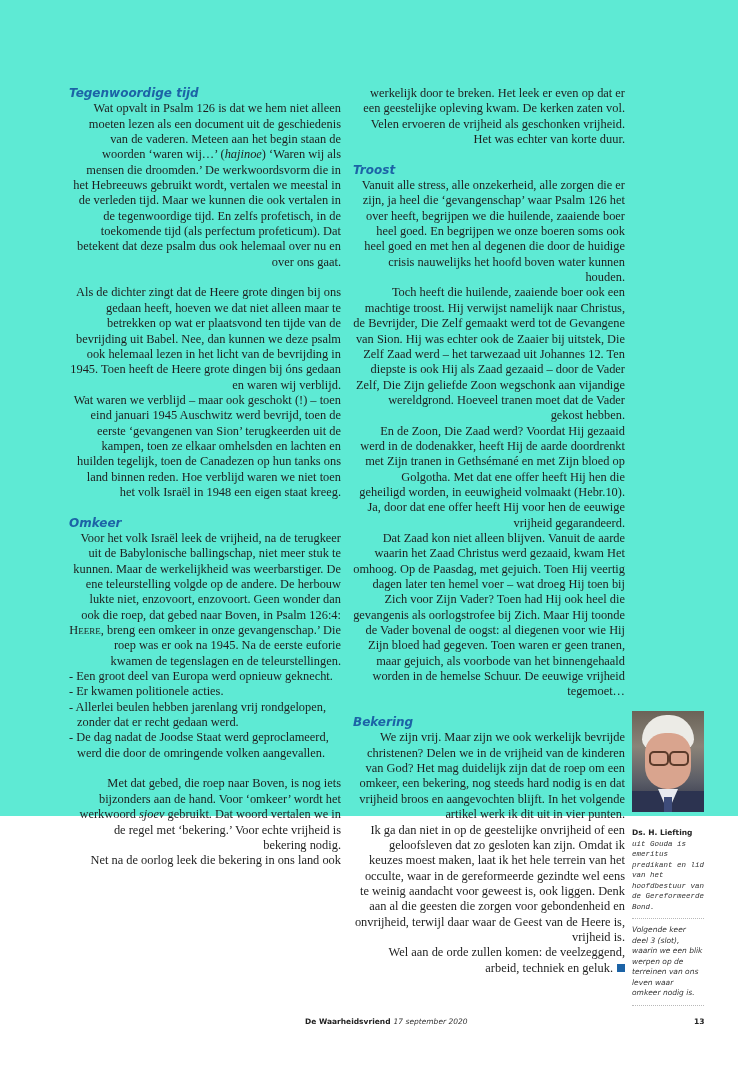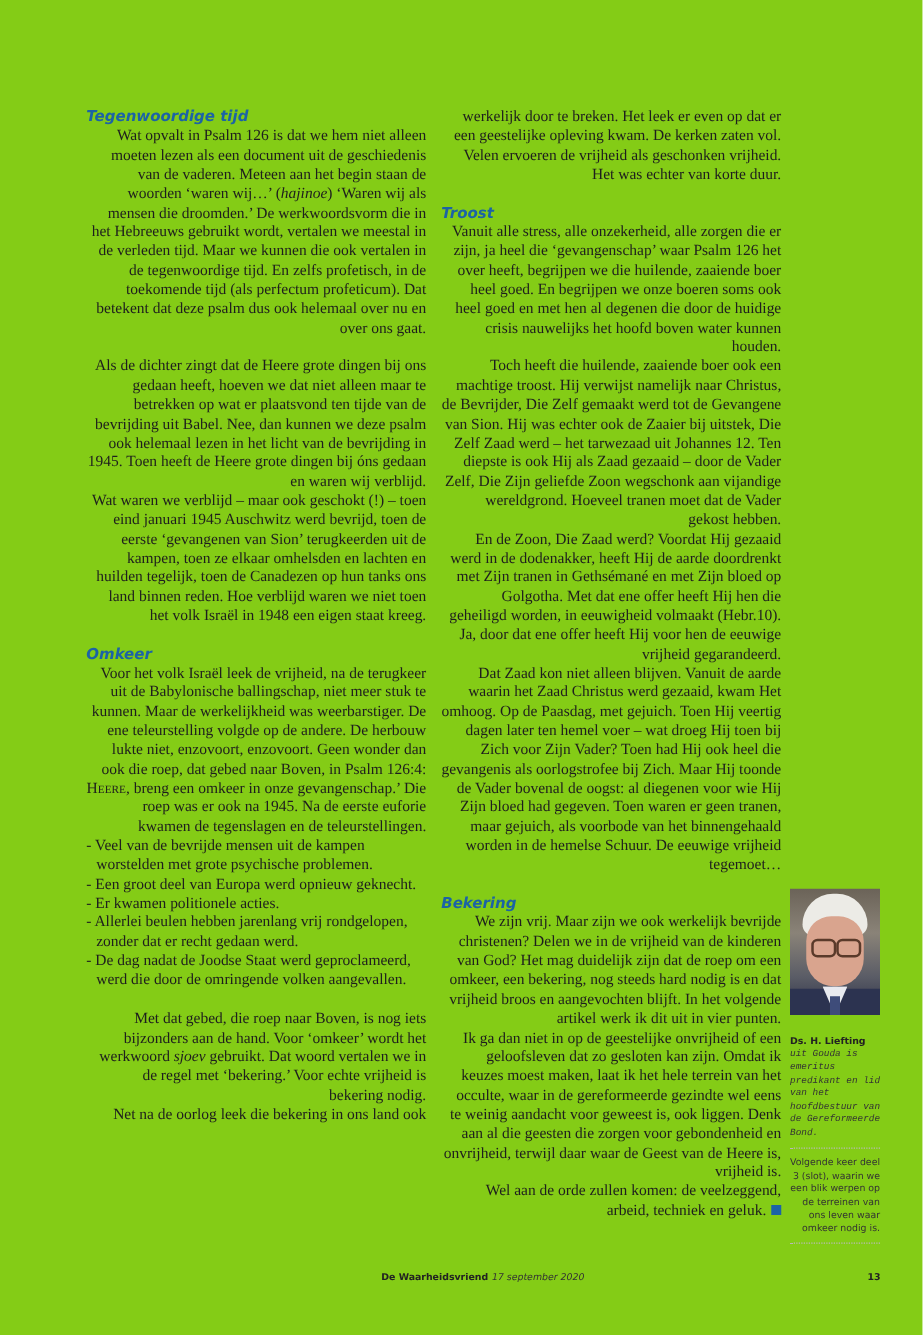--- a/index.html
+++ b/index.html
@@ -1,17 +1,17 @@
 <!DOCTYPE html>
 <html><head>
 <meta charset="utf-8">
 <style>
   html, body { margin: 0; padding: 0; background: #ffffff; }
   body { width: 738px; height: 1068px; position: relative; overflow: hidden; }
-  .page { position: absolute; left: 0; top: 0; width: 738px; height: 1068px; background: #84cc16; }
+  .page { position: absolute; left: 0; top: 0; width: 738px; height: 816px; background: #5eead4; }
   .col {
     position: absolute;
     font-family: "Liberation Serif", "DejaVu Serif", serif;
     font-size: 12.4px;
     line-height: 15.35px;
     color: #1e1e1e;
   }
   .col-left { left: 69px; top: 86px; width: 272px; }
   .col-right { left: 353px; top: 86px; width: 272px; }
   .col p { margin: 0; text-align: right; }
@@ -38,21 +38,21 @@
   .photo .hair { position: absolute; left: 10px; top: 4px; width: 52px; height: 34px; background: #ecebe6; border-radius: 26px 26px 10px 10px; }
   .photo .face { position: absolute; left: 13px; top: 22px; width: 46px; height: 56px; background: #d9a48e; border-radius: 20px 20px 22px 22px; }
   .photo .glasses-l { position: absolute; left: 17px; top: 40px; width: 16px; height: 11px; border: 2px solid #5a3a2a; border-radius: 5px; }
   .photo .glasses-r { position: absolute; left: 37px; top: 40px; width: 16px; height: 11px; border: 2px solid #5a3a2a; border-radius: 5px; }
   .photo .suit { position: absolute; left: 0; top: 80px; width: 72px; height: 21px; background: #2c3350; }
   .photo .collar { position: absolute; left: 26px; top: 78px; width: 20px; height: 23px; background: #e8eaf0; clip-path: polygon(0 0, 100% 0, 50% 100%); }
   .photo .tie { position: absolute; left: 32px; top: 86px; width: 8px; height: 15px; background: #3e4c7a; }
   .cap-name { margin-top: 16px; font-size: 7.5px; line-height: 10.5px; font-weight: bold; color: #222; }
   .cap-bio { font-size: 7.5px; line-height: 10.5px; font-style: italic; color: #333; font-family: Liberation Mono, monospace; }
   .cap-rule { height: 0; border-top: 1px dotted #b9b9b9; margin: 6px 0 6px 0; }
-  .cap-next { font-size: 7.5px; line-height: 10.5px; color: #333; text-align: right; }
+  .cap-next { font-size: 7.5px; line-height: 10.5px; font-style: italic; color: #333; }
   .footer { position: absolute; top: 1017px; left: 0; width: 738px; font-family: "DejaVu Sans", "Liberation Sans", sans-serif; font-size: 7.5px; color: #222; }
   .footer .pub { position: absolute; left: 305px; }
   .footer .pub b { font-weight: bold; }
   .footer .pub i { font-style: italic; margin-left: 3px; color: #333; }
   .footer .pnum { position: absolute; left: 694px; font-weight: bold; }
 </style>
 </head>
 <body>
 
 <div class="page">
@@ -61,21 +61,20 @@
     <h3>Tegenwoordige tijd</h3>
     <p><span>Wat opvalt in Psalm 126 is dat we hem niet alleen moeten lezen als een document uit de geschiedenis van de vaderen. Meteen aan het begin staan de woorden ‘waren wij…’ (</span><i>hajinoe</i><span>) ‘Waren wij als mensen die droomden.’ De werkwoordsvorm die in het Hebreeuws gebruikt wordt, vertalen we meestal in de verleden tijd. Maar we kunnen die ook vertalen in de tegenwoordige tijd. En zelfs profetisch, in de toekomende tijd (als perfectum profeticum). Dat betekent dat deze psalm dus ook helemaal over nu en over ons gaat.</span></p>
     <div class="gap"></div>
     <p>Als de dichter zingt dat de Heere grote dingen bij ons gedaan heeft, hoeven we dat niet alleen maar te betrekken op wat er plaatsvond ten tijde van de bevrijding uit Babel. Nee, dan kunnen we deze psalm ook helemaal lezen in het licht van de bevrijding in 1945. Toen heeft de Heere grote dingen bij óns gedaan en waren wij verblijd.</p>
     <p>Wat waren we verblijd – maar ook geschokt (!) – toen eind januari 1945 Auschwitz werd bevrijd, toen de eerste ‘gevangenen van Sion’ terugkeerden uit de kampen, toen ze elkaar omhelsden en lachten en huilden tegelijk, toen de Canadezen op hun tanks ons land binnen reden. Hoe verblijd waren we niet toen het volk Israël in 1948 een eigen staat kreeg.</p>
     <div class="gap"></div>
 
     <h3>Omkeer</h3>
     <p><span>Voor het volk Israël leek de vrijheid, na de terugkeer uit de Babylonische ballingschap, niet meer stuk te kunnen. Maar de werkelijkheid was weerbarstiger. De ene teleurstelling volgde op de andere. De herbouw lukte niet, enzovoort, enzovoort. Geen wonder dan ook die roep, dat gebed naar Boven, in Psalm 126:4: </span><span class="sc">Heere</span><span>, breng een omkeer in onze gevangenschap.’ Die roep was er ook na 1945. Na de eerste euforie kwamen de tegenslagen en de teleurstellingen.</span></p>
     <ul>
-      <li>Veel van de bevrijde mensen uit de kampen worstelden met grote psychische problemen.</li>
       <li>Een groot deel van Europa werd opnieuw geknecht.</li>
       <li>Er kwamen politionele acties.</li>
       <li>Allerlei beulen hebben jarenlang vrij rondgelopen, zonder dat er recht gedaan werd.</li>
       <li>De dag nadat de Joodse Staat werd geproclameerd, werd die door de omringende volken aangevallen.</li>
     </ul>
     <div class="gap"></div>
     <p><span>Met dat gebed, die roep naar Boven, is nog iets bijzonders aan de hand. Voor ‘omkeer’ wordt het werkwoord </span><i>sjoev</i><span> gebruikt. Dat woord vertalen we in de regel met ‘bekering.’ Voor echte vrijheid is bekering nodig.</span></p>
     <p>Net na de oorlog leek die bekering in ons land ook</p>
   </div>
 

